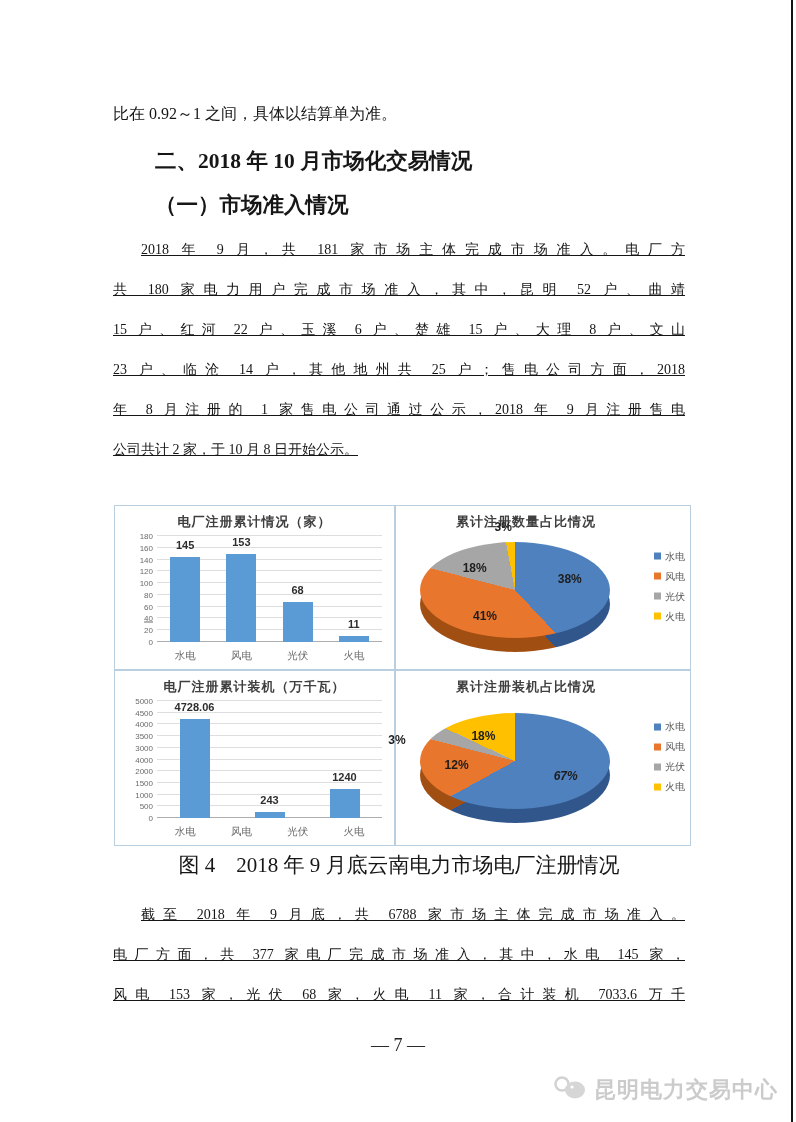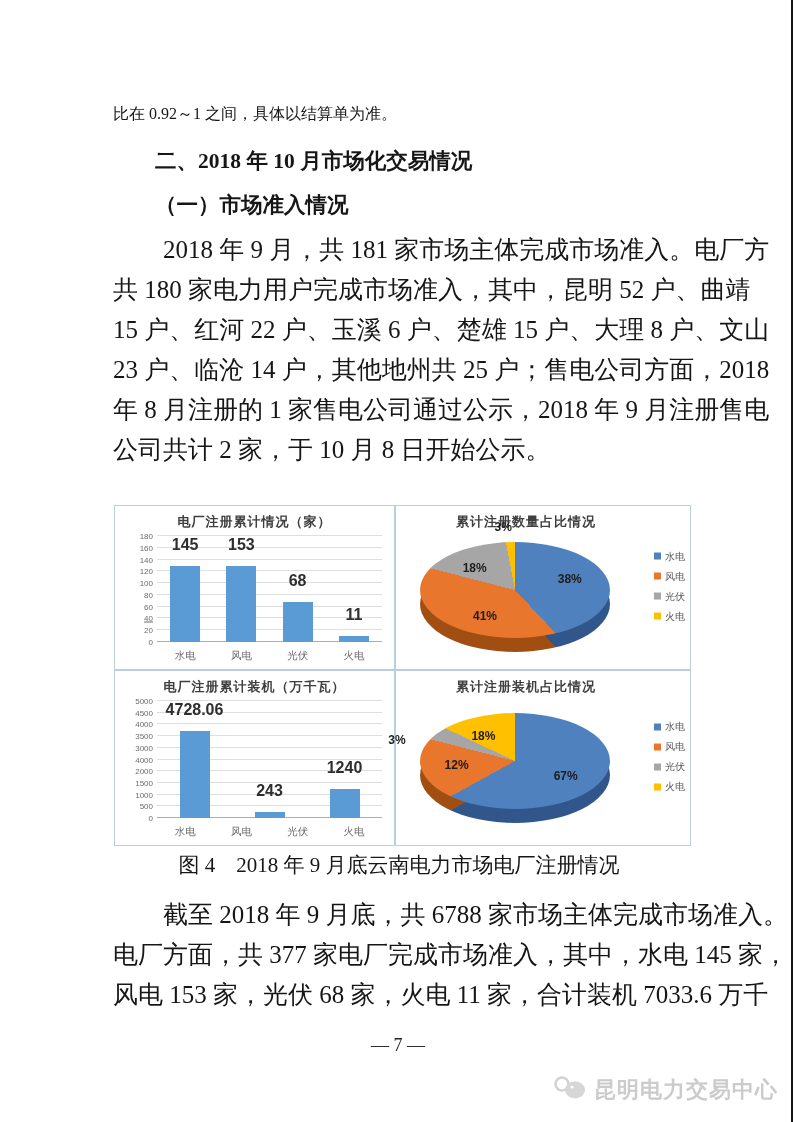--- a/index.html
+++ b/index.html
@@ -8,21 +8,21 @@
     font-family:"Liberation Serif","DejaVu Serif",serif;color:#161616;
   }
   .abs{position:absolute;}
   
   .intro-line{left:113px;top:99px;width:572px;font-size:16px;line-height:30px;}
   .h1{left:155px;top:146px;font-size:21.5px;font-weight:bold;}
   .h2{left:155px;top:190px;font-size:21.5px;font-weight:bold;}
   .para{left:113px;width:572px;}
   .para1{top:230px;}
   .para2{top:895px;}
-  .pline{font-size:25px;line-height:40px;height:40px;text-align:justify;text-align-last:justify;white-space:nowrap;}
+  .pline{font-size:14px;line-height:40px;height:40px;text-align:justify;text-align-last:justify;white-space:nowrap;text-decoration:underline;}
   .pline-end{text-align-last:left;}
   .para .pline:first-child{text-indent:2em;}
   .caption{left:113px;top:851px;width:572px;text-align:center;font-size:21px;}
   .page-number{left:0;top:1035px;width:100%;text-align:center;font-size:18px;color:#222;}
   
   .edge-line{right:3px;top:0;width:2px;height:1122px;background:#141414;}
   
   .charts-grid{
     left:114px;top:505px;width:577px;height:341px;
     display:grid;grid-template-columns:281px 296px;grid-template-rows:165px 176px;
@@ -32,21 +32,21 @@
   .c-title{position:absolute;top:7px;left:0;right:0;text-align:center;
     font-size:13px;font-weight:bold;color:#3f3f3f;letter-spacing:1px;}
   .pie-panel .c-title{right:70px;padding-left:36px;}
   
   .plot{position:absolute;left:42px;right:12px;top:30px;bottom:27px;}
   .grid-line{position:absolute;left:0;right:0;height:1px;background:#dedede;}
   .grid-line.axis{background:#adadad;}
   .ylab{position:absolute;left:-36px;width:32px;text-align:right;font-size:8px;color:#6b6b6b;transform:translateY(50%);}
   .bars-row{position:absolute;left:0;right:0;top:0;bottom:0;display:flex;justify-content:space-around;align-items:flex-end;}
   .bar-slot{display:flex;flex-direction:column;align-items:center;justify-content:flex-end;height:100%;width:25%;}
-  .bar-value-label{font-weight:bold;font-size:16px;color:#2e2e2e;margin-bottom:12px;white-space:nowrap;}
+  .bar-value-label{font-weight:bold;font-size:11px;color:#2e2e2e;margin-bottom:6px;white-space:nowrap;}
   .bar{width:30px;}
   .x-labels{position:absolute;left:42px;right:12px;bottom:6px;display:flex;justify-content:space-around;}
   .x-category-label{font-size:10.5px;color:#6b6b6b;width:25%;text-align:center;}
   
   .pie-wrap{position:absolute;left:24px;width:190px;height:96px;}
   .pie-ellipse{position:absolute;left:0;top:0;width:100%;height:100%;border-radius:50%;}
   .pie-side{transform:translateY(14px);}
   .pie-label{position:absolute;transform:translate(-50%,-50%);font-size:12px;font-weight:bold;color:#1d1d1d;white-space:nowrap;}
   .legend{position:absolute;right:5px;top:50%;transform:translateY(-52%);display:flex;flex-direction:column;gap:6px;}
   .legend-item{display:flex;align-items:center;gap:4px;font-size:10px;color:#555;}
@@ -197,21 +197,21 @@
         <div class="x-category-label">风电</div>
         <div class="x-category-label">光伏</div>
         <div class="x-category-label">火电</div>
       </div>
     </div>
   <div class="panel pie-panel">
       <div class="c-title">累计注册装机占比情况</div>
       <div class="pie-wrap" style="top: 42px;">
         <div class="pie-ellipse pie-side" style="background: conic-gradient(rgb(49, 86, 140) 0deg, rgb(49, 86, 140) 241.2deg, rgb(161, 78, 18) 241.2deg, rgb(161, 78, 18) 284.4deg, rgb(118, 118, 118) 284.4deg, rgb(118, 118, 118) 295.2deg, rgb(179, 134, 0) 295.2deg, rgb(179, 134, 0) 360deg);"></div>
         <div class="pie-ellipse" style="background: conic-gradient(rgb(78, 129, 189) 0deg, rgb(78, 129, 189) 241.2deg, rgb(232, 118, 44) 241.2deg, rgb(232, 118, 44) 284.4deg, rgb(166, 166, 166) 284.4deg, rgb(166, 166, 166) 295.2deg, rgb(255, 192, 0) 295.2deg, rgb(255, 192, 0) 360deg);"></div>
-        <div class="pie-label" style="left: 145.698px; top: 63.1491px;">67%</div>
+        <div class="pie-label" style="left: 145.698px; top: 63.1491px; font-style: italic;">67%</div>
         <div class="pie-label" style="left: 36.5644px; top: 51.7299px;">12%</div>
         <div class="pie-label" style="left: -22.9864px; top: 26.5376px;">3%</div>
         <div class="pie-label" style="left: 63.4398px; top: 22.8728px;">18%</div>
       </div>
       <div class="legend">
         <div class="legend-item">
           <div class="legend-marker" style="background: rgb(78, 129, 189);"></div>
           <div>水电</div>
         </div>
         <div class="legend-item">

